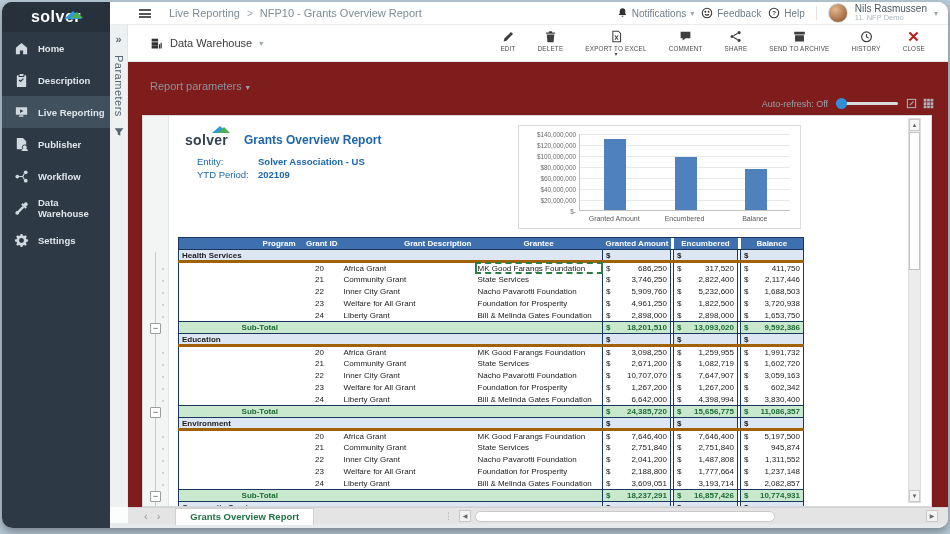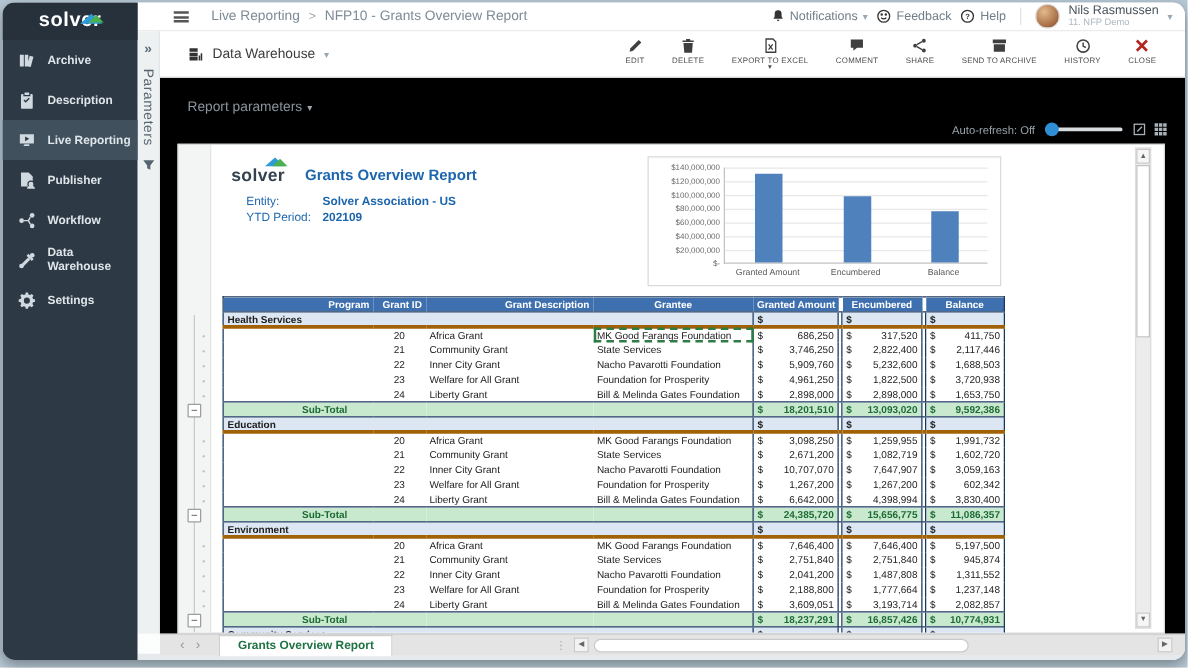--- a/index.html
+++ b/index.html
@@ -39,21 +39,21 @@
   .user-tenant{font-size:7.5px;color:#aeb8c0}
 
   .ctxbar{position:absolute;left:126px;top:23px;right:0;height:37px;background:#fff;border-bottom:1px solid #ebebeb;display:flex;align-items:center;padding:0 12px 0 22px;z-index:2}
   .ctx-left{display:flex;align-items:center;gap:7px;font-size:11px;color:#3c3c3c;cursor:pointer}
   .actions{margin-left:auto;display:flex;align-items:flex-start;gap:0}
   .action{display:flex;flex-direction:column;align-items:center;width:auto;padding:0 11px;cursor:pointer;position:relative}
   .action svg{margin-bottom:2px}
   .action .albl{font-size:6.3px;color:#4d4d4d;letter-spacing:.2px;white-space:nowrap}
   .action .caret{font-size:6px;color:#4d4d4d;line-height:4px}
 
-  .content{position:absolute;left:126px;top:60px;right:0;bottom:21px;background:#000000}
+  .content{position:absolute;left:126px;top:60px;right:0;bottom:21px;background:#7f1d1d}
   .rp-label{position:absolute;left:22px;top:18px;font-size:11px;color:#8a949c;cursor:pointer}
   .rp-label .tr-chev{margin-left:4px}
   .autorow{position:absolute;right:14px;top:36px;display:flex;align-items:center;gap:8px}
   .autorow .artext{font-size:9px;color:#97a1a9}
   .slider{position:relative;width:62px;height:3px;background:#d7dbde;border-radius:2px}
   .knob{position:absolute;left:0;top:-4px;width:11px;height:11px;border-radius:50%;background:#2f8fd6;cursor:pointer}
   .ar-icons{display:flex;gap:6px;color:#a9b2b9}
 
   
   .page{position:absolute;left:14px;top:53px;width:790px;height:392px;background:#fff;border:1px solid #d4d9dc;box-shadow:0 1px 4px rgba(0,0,0,.12);overflow:hidden}
@@ -115,23 +115,23 @@
   <div class="sidebar">
     <div class="logo-block">
       <span class="logo">solver</span>
       <span class="logo" style="width:0">
           <span class="tri"></span>
         </span>
     </div>
     <div id="nav-items">
         <div class="nav-item">
      <svg width="15" height="15" viewBox="0 0 16 16" fill="#cfd9df" style="color:#cfd9df">
-            <path d="M2 3h3.4v10H2zM6.2 3h3v10h-3zM10.4 3.8l3.2.8-2.3 8.9-3.1-.8z"></path>
-          </svg>
-     <span>Archive</span>
+            <path d="M8 2 14 7.2V14h-4.3v-3.9H6.3V14H2V7.2z"></path>
+          </svg>
+     <span>Home</span>
    </div>
         <div class="nav-item">
      <svg width="15" height="15" viewBox="0 0 16 16" fill="#cfd9df" style="color:#cfd9df">
             <path d="M6 1h4v2.2H6z"></path>
             <path d="M4 2.3h1v2h6v-2h1a1 1 0 0 1 1 1V14a1 1 0 0 1-1 1H4a1 1 0 0 1-1-1V3.3a1 1 0 0 1 1-1z"></path>
             <path d="M5.5 7.5 7 9l3-3" stroke="#2d3945" stroke-width="1.3" fill="none"></path>
           </svg>
      <span>Description</span>
    </div>
         <div class="nav-item active">

